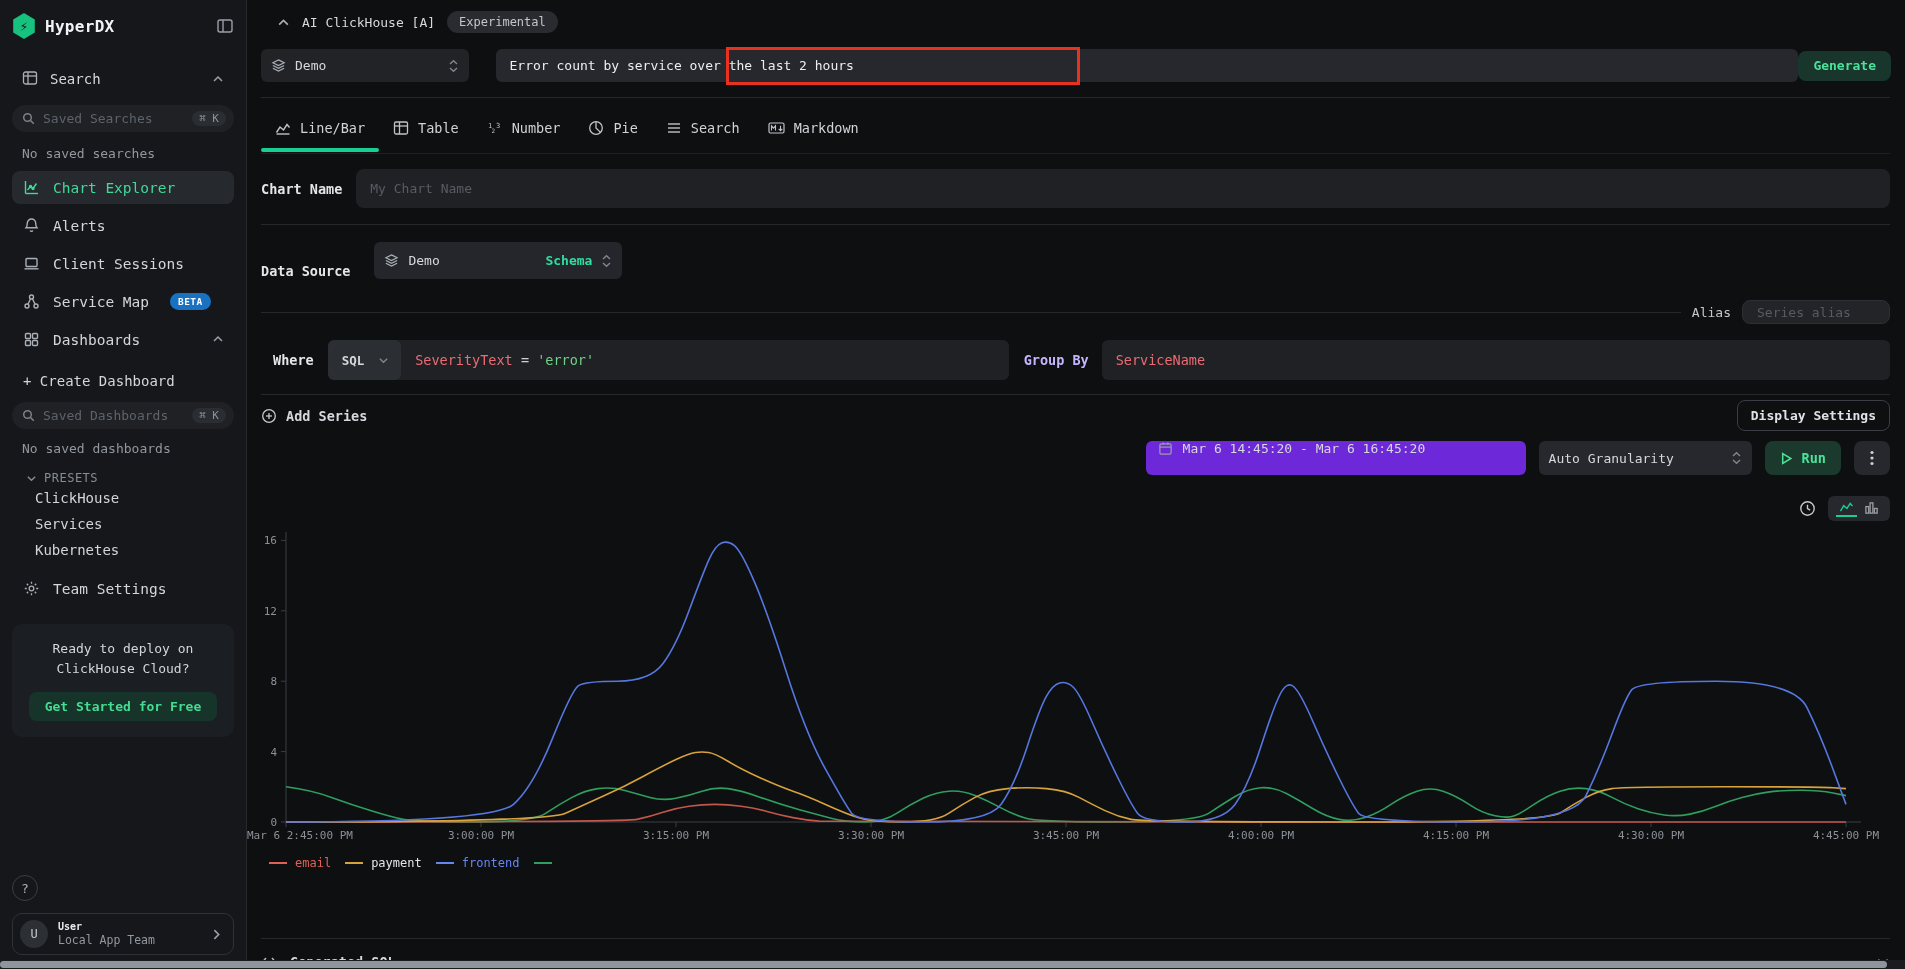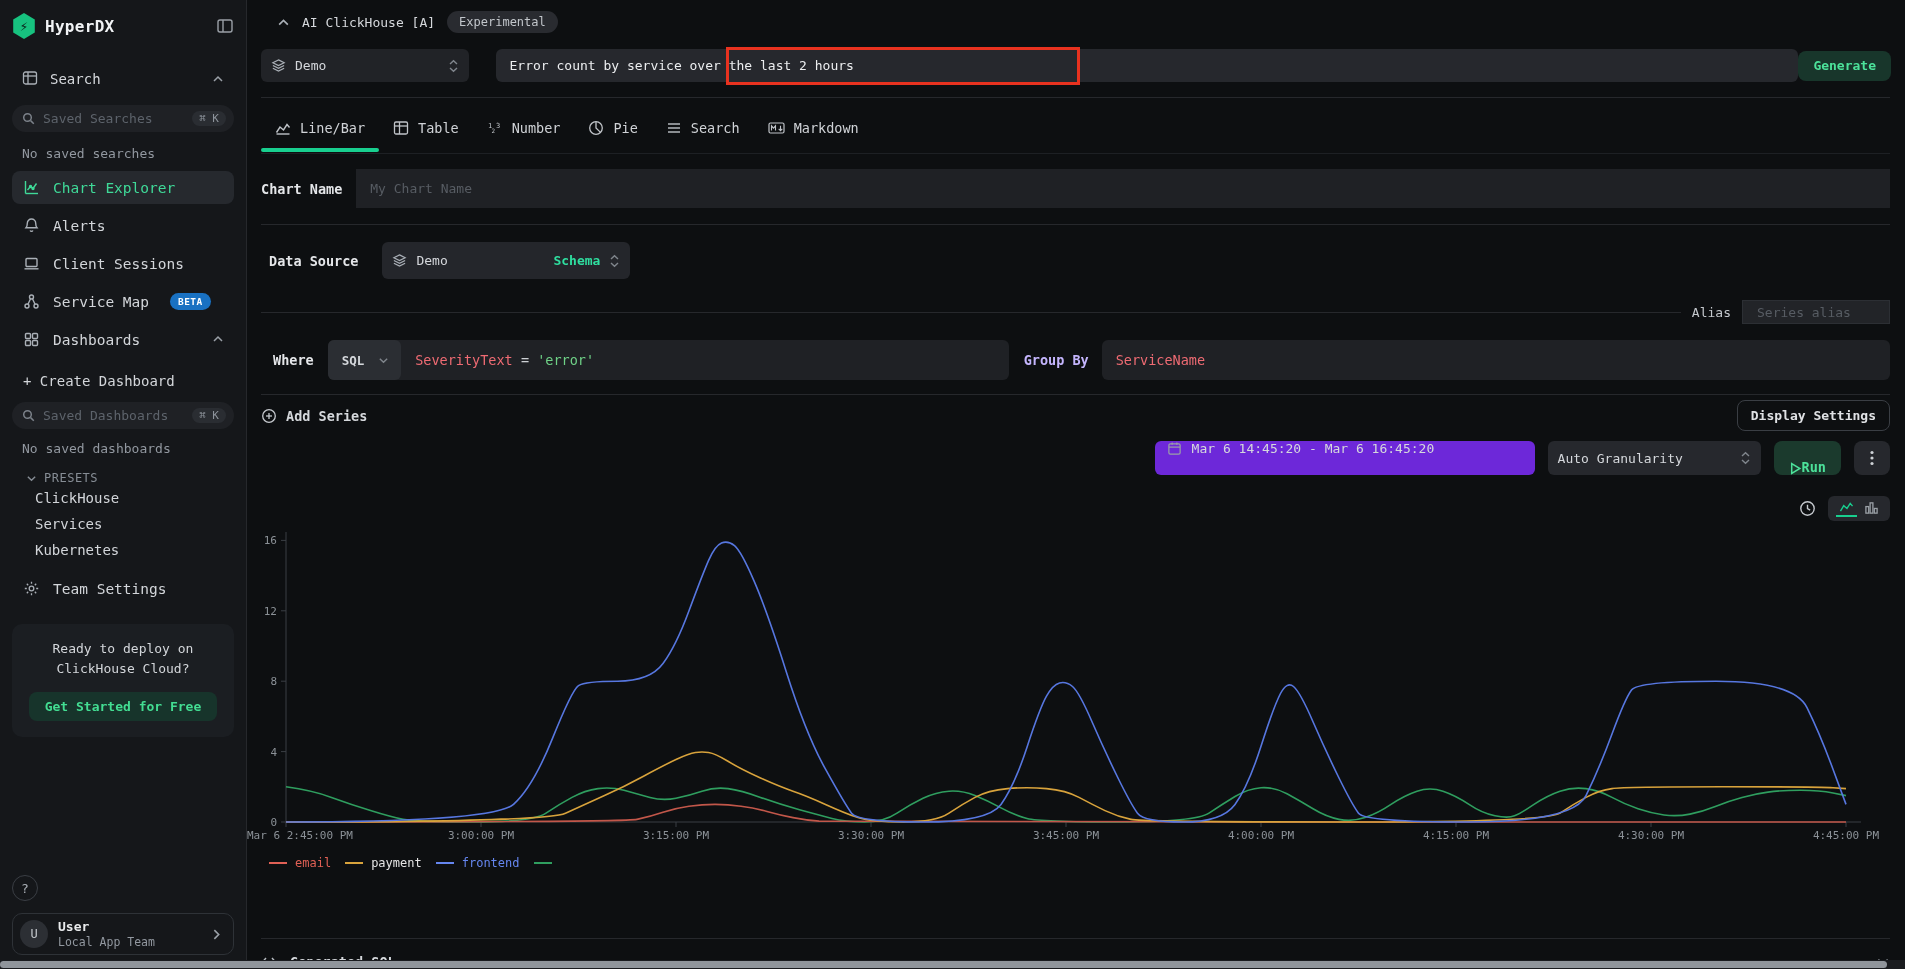--- a/index.html
+++ b/index.html
@@ -32,21 +32,21 @@
   .preset-item { font-size:14px; color:#d3d6da; padding-left:23px; height:26px; display:flex; align-items:center; cursor:pointer; }
   .cloud-box { margin-top:19px; background:#1b1e22; border-radius:10px; padding:15px 12px 16px; text-align:center; }
   .cloud-text { font-size:13px; color:#d3d6da; line-height:1.55; }
   .cloud-btn { margin-top:13px; display:inline-block; background:#17342b; color:#43dd92; font-size:13px; font-weight:bold;
                border:none; border-radius:8px; padding:7px 16px; cursor:pointer; font-family:inherit; }
   .side-bottom { margin-top:auto; }
   .help-circle { width:26px; height:26px; border:1.5px solid #3a3e44; border-radius:50%; color:#aab0b6; font-size:13px;
                  display:flex; align-items:center; justify-content:center; margin-bottom:12px; cursor:pointer; }
   .user-row { display:flex; align-items:center; gap:10px; border:1px solid #2e3237; border-radius:10px; height:42px; padding:0 10px 0 7px; cursor:pointer; }
   .avatar { width:28px; height:28px; border-radius:50%; background:#2c2f34; color:#c5c9ce; font-size:12px; display:flex; align-items:center; justify-content:center; }
-  .user-name { font-size:13px; font-weight:bold; color:#e8eaec; line-height:1.25; }
+  .user-name { font-size:10px; font-weight:bold; color:#e8eaec; line-height:1.25; }
   .user-team { font-size:11.5px; color:#9298a0; line-height:1.25; }
   .user-chev { margin-left:auto; color:#9aa0a7; display:flex; }
 
   
   .main { position:absolute; left:247px; top:0; width:1658px; height:969px; background:#0d0f11; }
   .abs { position:absolute; }
   .hdiv { position:absolute; left:14px; right:15px; height:1px; background:#26282c; }
 
   .ai-head { left:30px; top:10px; height:24px; display:flex; align-items:center; gap:12px; color:#d5d8dc; font-size:13px; }
   .exp-badge { background:#292b30; color:#c2c6cb; font-size:12px; border-radius:12px; padding:4px 12px; }
@@ -59,25 +59,25 @@
   .gen-btn { margin-left:auto; height:30px; background:#18362b; color:#4ce29a; font-weight:bold; font-size:13px; border:none; border-radius:8px; padding:0 15px; cursor:pointer; font-family:inherit; }
   .red-box { position:absolute; left:479px; top:47px; width:354px; height:38px; border:3px solid #e8321f; pointer-events:none; z-index:5; }
 
   .tabs { left:14px; top:112px; right:15px; height:42px; display:flex; align-items:flex-start; gap:0; border-bottom:1px solid #1d2024; }
   .tab { display:flex; align-items:center; gap:9px; padding:8px 14px 14px; font-size:13.5px; color:#d0d3d7; cursor:pointer; position:relative; }
   .tab .ic { display:flex; color:#c0c4c9; }
   .tab.active::after { content:""; position:absolute; left:0; right:0; bottom:-2px; height:4px; background:#18cf8f; border-radius:2px; }
 
   .label { font-size:13.5px; font-weight:bold; color:#e4e6e9; }
   .chart-name-row { left:14px; top:169px; right:15px; height:39px; display:flex; align-items:center; }
-  .text-input { background:#1f2125; border-radius:0; height:39px; display:flex; align-items:center; padding:0 14px; font-size:13px; }
+  .text-input { background:#1f2125; border-radius:8px; height:39px; display:flex; align-items:center; padding:0 14px; font-size:13px; }
   .placeholder { color:#575c63; }
   .cn-input { flex:1; margin-left:14px; }
 
-  .ds-row { left:14px; top:242px; right:15px; height:37px; display:flex; align-items:center;margin-left:8px; }
+  .ds-row { left:14px; top:242px; right:15px; height:37px; display:flex; align-items:flex-end; }
   .ds-select { margin-left:24px; width:248px; height:37px; background:#24262b; }
   .schema { margin-left:auto; color:#2fdfa0; font-weight:bold; font-size:13px; }
 
   .alias-row { left:14px; top:296px; right:15px; height:32px; display:flex; align-items:center; }
   .alias-rule { flex:1; height:1px; background:#26282c; }
   .alias-label { font-size:13px; color:#c5c9ce; margin:0 11px; }
   .alias-input { width:148px; height:24px; background:#222428; border:1px solid #2c2f34; }
 
   .series-row { left:14px; top:340px; right:15px; height:40px; display:flex; align-items:center; }
   .agg-select { width:213px; height:40px; justify-content:space-between; }
@@ -93,21 +93,21 @@
 
   .addseries-row { left:14px; top:400px; right:15px; height:31px; display:flex; align-items:center; }
   .add-series { display:flex; align-items:center; gap:9px; font-size:13.5px; font-weight:bold; color:#d5d8dc; cursor:pointer; }
   .disp-btn { margin-left:auto; height:31px; background:transparent; border:1px solid #3a3e44; border-radius:8px; color:#e0e2e5;
               font-size:13px; font-weight:bold; padding:0 13px; cursor:pointer; font-family:inherit; }
 
   .run-row { left:14px; top:441px; right:15px; height:34px; display:flex; align-items:center; justify-content:flex-end; gap:13px; }
   .date-input { width:380px; height:34px; background:#6d28d9; border-radius:6px; display:flex; gap:10px; padding:0 12px; font-size:13px; color:#d5d8dc; cursor:pointer; }
   .gran-select { width:213px; height:34px; background:#26282d; justify-content:space-between; }
   .run-btn { height:34px; background:#1b3a2d; color:#4ce29a; border:none; border-radius:8px; font-family:inherit; font-size:13.5px; font-weight:bold;
-             display:flex; align-items:flex-end; padding:0 15px; cursor:pointer; }
+             display:flex; align-items:center; gap:9px; padding:0 15px; cursor:pointer; }
   .dots-btn { width:36px; height:34px; background:#26282d; border:none; border-radius:8px; color:#cdd1d5; cursor:pointer; display:flex; align-items:center; justify-content:center; }
 
   .ctype-row { left:14px; top:494px; right:15px; height:28px; display:flex; align-items:center; justify-content:flex-end; gap:12px; }
   .clock-ic { color:#c5c9ce; display:flex; cursor:pointer; }
   .ctype-toggle { background:#26282d; border-radius:6px; display:flex; align-items:center; gap:4px; padding:4px 8px; }
   .ctype-btn { display:flex; flex-direction:column; align-items:center; cursor:pointer; padding:1px 3px; }
   .ctype-btn.active { border-bottom:2px solid #18cf8f; }
 
   .chart-wrap { left:0; top:528px; width:1650px; height:322px; }
   .ax-text { font-size:11px; fill:#8b9197; }

